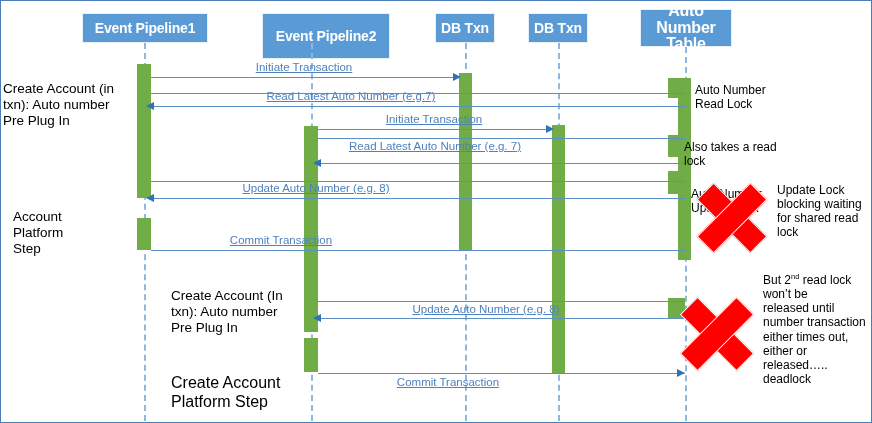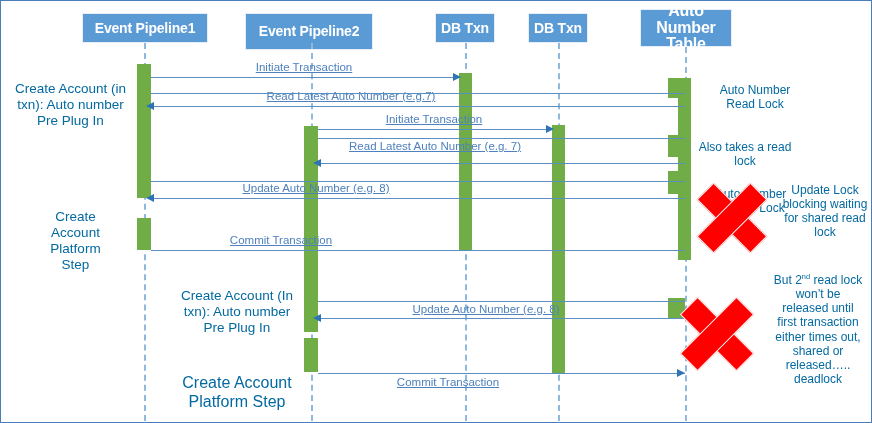--- a/index.html
+++ b/index.html
@@ -67,22 +67,22 @@
     text-align:center;
     line-height:1.12;
     white-space:nowrap;
     text-decoration:underline;
   }
   .msg-label.wrap{ white-space:normal;text-align:right; }
 
   
   .note{
     position:absolute;
-    color:#0369a1;
-    text-align:center;
+    color:#000000;
+    text-align:left;
     line-height:1.18;
   }
 
   
   .redx{ position:absolute; }
   .redx i{
     position:absolute;
     left:50%;top:50%;
     background:#FF0000;
     border:1px solid #ffffff;
@@ -95,21 +95,21 @@
 </style>
 </head>
 <body>
 
 <div id="canvas">
 
   <div class="participant" style="left:81px;top:12px;width:126px;height:30px;font-size:14px;">
     <span>Event Pipeline1</span>
   </div>
 
-  <div class="participant" style="left:244px;top:12px;width:128px;height:37px;font-size:14px;">
+  <div class="participant" style="left:261px;top:12px;width:128px;height:46px;font-size:14px;">
     <span>Event Pipeline2</span>
   </div>
 
   <div class="participant" style="left:434px;top:12px;width:60px;height:30px;font-size:14px;">
     <span>DB Txn</span>
   </div>
 
   <div class="participant" style="left:527px;top:12px;width:60px;height:30px;font-size:14px;">
     <span>DB Txn</span>
   </div>
@@ -178,21 +178,20 @@
   <div class="arrowhead right" style="left:676px;top:368px;"></div>
   <div class="msg-label" style="left:322px;top:375px;width:250px;font-size:11.5px;">Commit Transaction</div>
 
   <div class="note" style="left:2px;top:80px;width:135px;font-size:13.5px;">
     <div>Create Account (in</div>
     <div>txn): Auto number</div>
     <div>Pre Plug In</div>
   </div>
 
   <div class="note" style="left:12px;top:208px;width:125px;font-size:13.5px;">
-    <div>Create</div>
     <div>Account</div>
     <div>Platform</div>
     <div>Step</div>
   </div>
 
   <div class="note" style="left:170px;top:287px;width:132px;font-size:13.5px;">
     <div>Create Account (In</div>
     <div>txn): Auto number</div>
     <div>Pre Plug In</div>
   </div>
@@ -223,23 +222,23 @@
     <div>for shared read</div>
     <div>lock</div>
   </div>
 
   <div class="note" style="left:762px;top:272px;width:110px;font-size:12px;">
     <div>
       <span>But 2</span><sup>nd</sup><span> read lock</span>
     </div>
     <div>won’t be</div>
     <div>released until</div>
-    <div>first transaction</div>
+    <div>number transaction</div>
     <div>either times out,</div>
-    <div>shared or</div>
+    <div>either or</div>
     <div>released…..</div>
     <div>deadlock</div>
   </div>
 
   <div class="redx" style="left:686px;top:172px;width:90px;height:90px;">
     <i class="a" style="width:76px;height:24px;"></i>
     <i class="b" style="width:76px;height:24px;"></i>
   </div>
 
   <div class="redx" style="left:668px;top:285px;width:96px;height:96px;">

